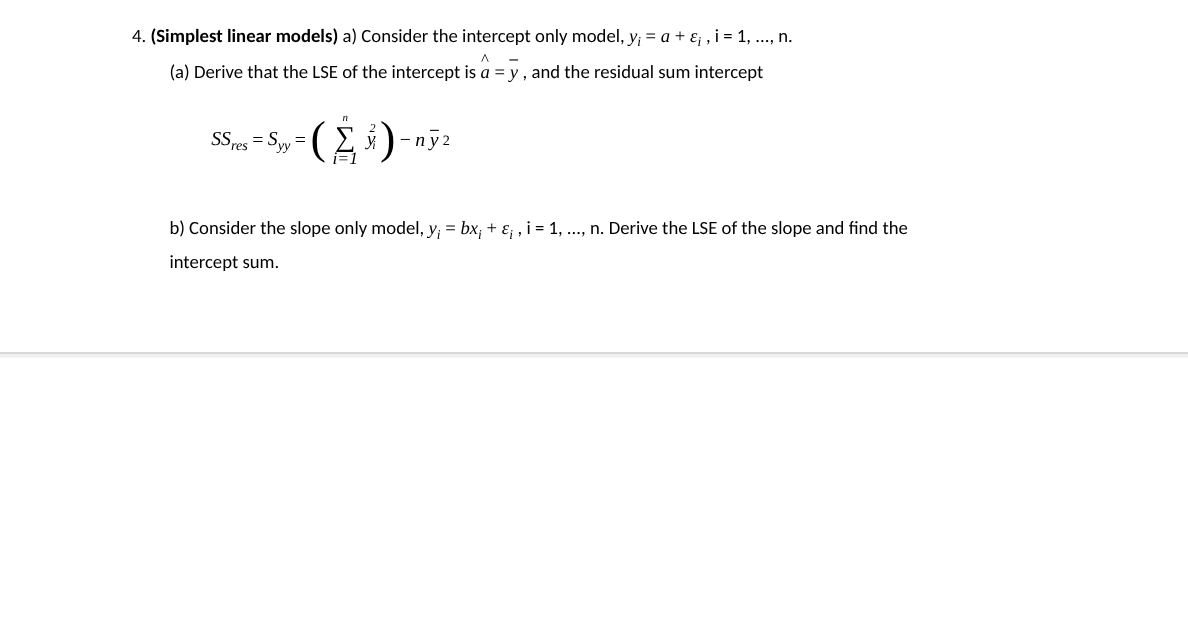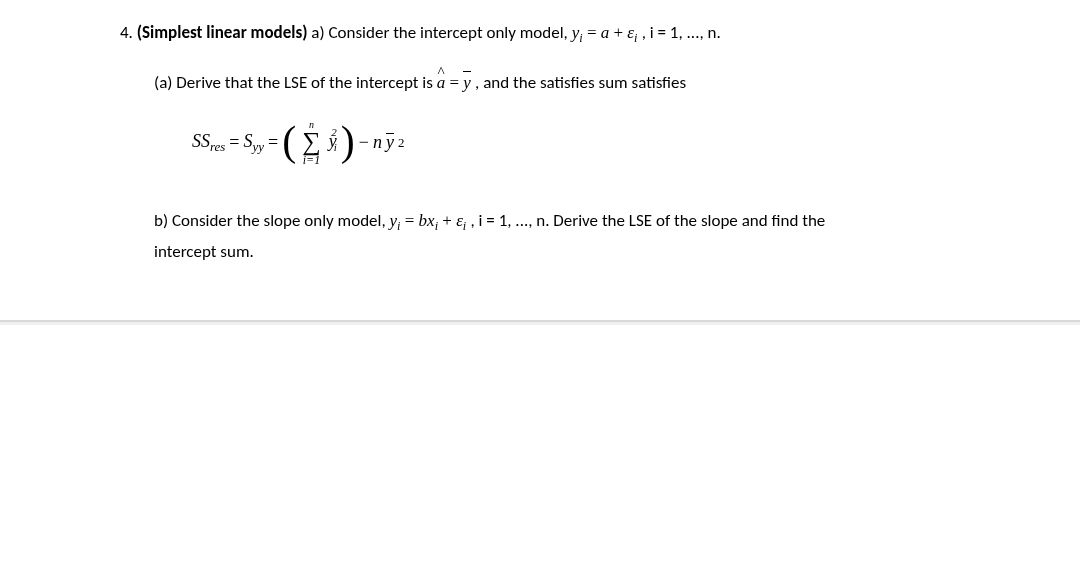--- a/index.html
+++ b/index.html
@@ -11,21 +11,21 @@
       width: 1080px;
       height: 561px;
       background: #ffffff;
       font-family: Calibri, Arial, sans-serif;
       font-size: 17px;
       color: #000000;
       padding: 20px 110px 20px 120px;
       position: relative;
     }
     .problem-intro {
-      margin-bottom: 22px;
+      margin-bottom: 5px;
       line-height: 1.5;
     }
     .part-a {
       margin-left: 34px;
       margin-bottom: 25px;
       line-height: 1.5;
     }
     .equation-block {
       margin-left: 72px;
       margin-bottom: 40px;
@@ -102,21 +102,21 @@
     }
     .sigma-top {
       font-size: 10px;
       font-style: italic;
     }
     .sigma-sym {
       font-size: 26px;
       line-height: 0.9;
     }
     .sigma-bot {
-      font-size: 12px;
+      font-size: 16px;
       font-style: italic;
     }
     .paren-big {
       font-size: 42px;
       font-style: normal;
       line-height: 0;
       position: relative;
       top: -2px;
     }
     .yi-squared {
@@ -153,21 +153,21 @@
   </span>
   <span></span>
   <span> , i = 1, ..., n.</span>
 </div>
 
 <div class="part-a">
   <span>(a) Derive that the LSE of the intercept is  </span>
   <span class="math-inline">
     <span class="hat">a</span><span style="font-style:normal"> =  </span><span class="bar">y</span>
   </span>
-  <span> , and the satisfies sum satisfies</span>
+  <span> , and the residual sum intercept</span>
 </div>
 
 <div class="equation-block">
   <span>
     <span>SS</span><span class="sub" style="font-style:italic">res</span>
   </span>
   <span style="font-style:normal"> = </span>
   <span>
     <span>S</span><span class="sub">yy</span>
   </span>

